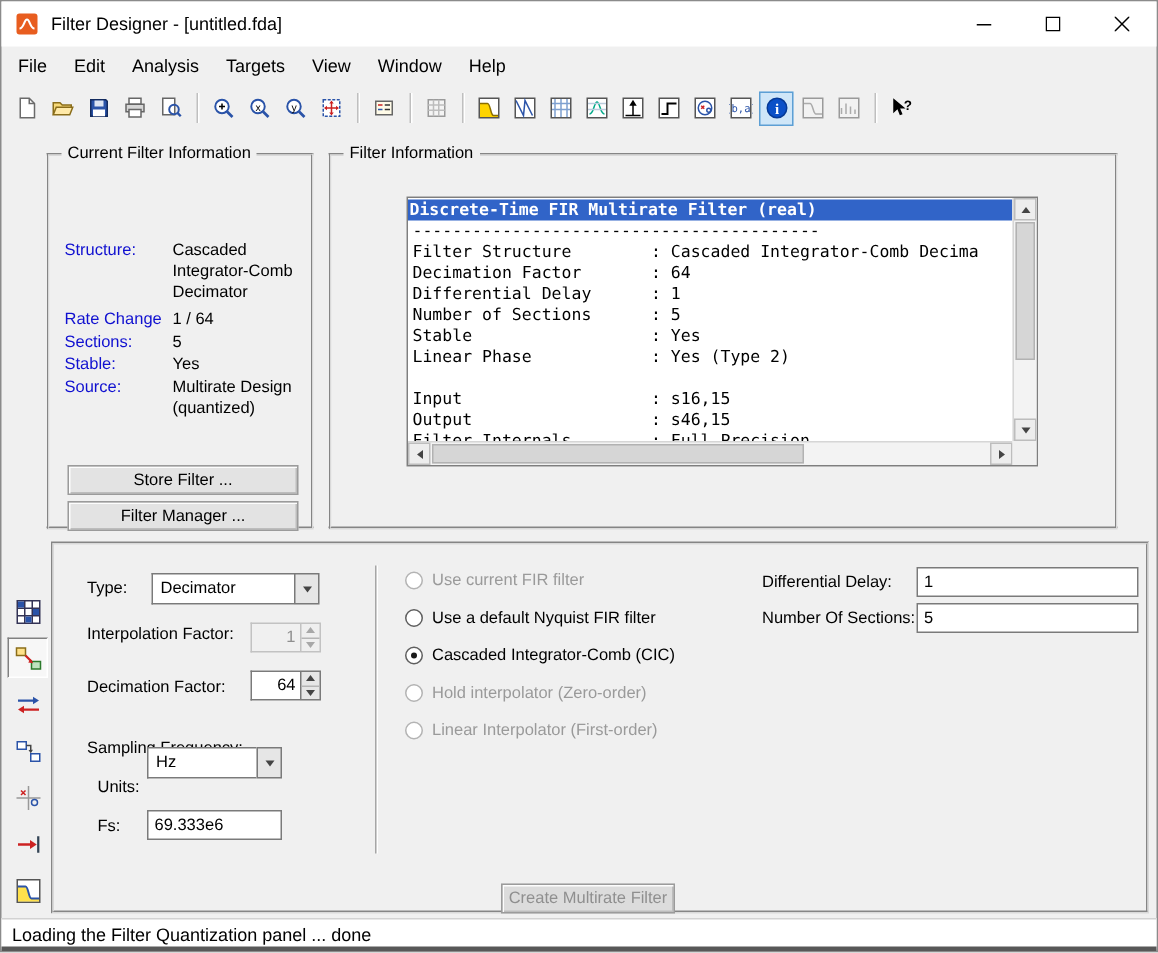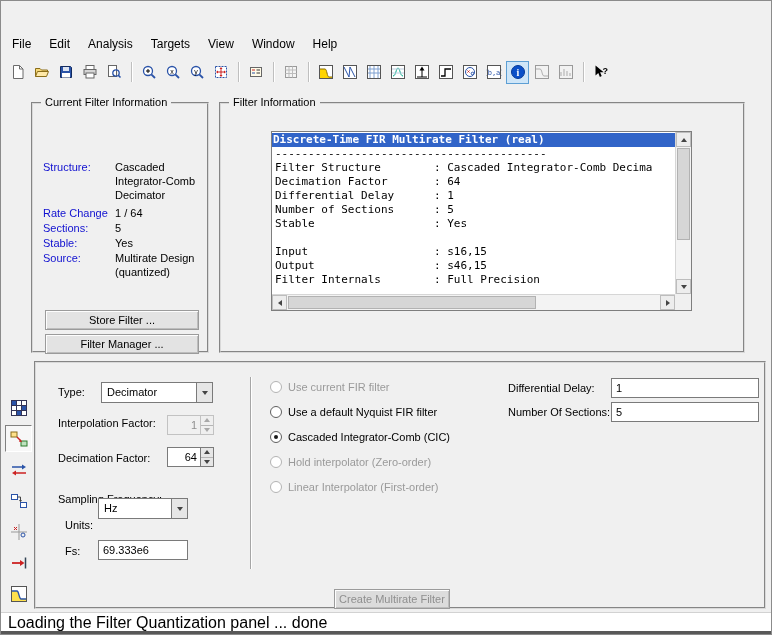--- a/index.html
+++ b/index.html
@@ -80,28 +80,53 @@
   .radio-circle.sel::after { content:""; position:absolute; inset:3px; border-radius:50%; background:#1a1a1a; }
   .radio-row.disabled .radio-circle { border-color:#b3b3b3; }
   .radio-row.disabled .radio-lbl { color:#9a9a9a; }
   .radio-lbl { white-space:nowrap; }
 
   
   .side-btn { position:absolute; left:4px; width:27px; height:27px; display:flex; align-items:center; justify-content:center; border:1px solid transparent; }
   .side-btn.active { background:#f7f7f7; border-style:solid; border-color:#808080 #ffffff #ffffff #808080; }
 
   
-  .statusbar { position:absolute; left:0; right:0; top:611px; height:21px; background:#fff; border-top:1px solid #d2d2d2; display:flex; align-items:center; padding-left:7px; font-size:16px; }
+  .statusbar { position:absolute; left:0; right:0; top:611px; height:21px; background:#fff; border-top:1px solid #d2d2d2; display:flex; align-items:center; padding-left:7px; font-size:12px; }
   .bottom-edge { position:absolute; left:0; right:0; bottom:0; height:3px; background:#585858; }
 </style>
 </head>
 <body>
 
 <div class="window">
 
+  <div class="titlebar">
+    <svg class="app-icon" width="16" height="16">
+      <rect x="1" y="1" width="14" height="14" rx="2" fill="#e85d1f"></rect>
+      <path d="M3 11c3 0 3-6 5-6s2 6 5 6" stroke="#fff" fill="none" stroke-width="1.4"></path>
+    </svg>
+    <span class="title-text">Filter Designer -  [untitled.fda]</span>
+    <div class="win-controls">
+      <div class="win-btn">
+          <svg width="10" height="10">
+            <line x1="0" y1="5.5" x2="10" y2="5.5" stroke="#000"></line>
+          </svg>
+        </div>
+      <div class="win-btn">
+          <svg width="10" height="10">
+            <rect x="0.5" y="0.5" width="9" height="9" fill="none" stroke="#000"></rect>
+          </svg>
+        </div>
+      <div class="win-btn">
+          <svg width="10" height="10">
+            <line x1="0" y1="0" x2="10" y2="10" stroke="#000"></line>
+            <line x1="10" y1="0" x2="0" y2="10" stroke="#000"></line>
+          </svg>
+        </div>
+    </div>
+  </div>
 
   <div class="menubar">
     <span class="menu-item">File</span>
     <span class="menu-item">Edit</span>
     <span class="menu-item">Analysis</span>
     <span class="menu-item">Targets</span>
     <span class="menu-item">View</span>
     <span class="menu-item">Window</span>
     <span class="menu-item">Help</span>
   </div>
@@ -292,20 +317,21 @@
     <span class="gb-title">Filter Information</span>
     <div class="fi-panel">
       <div class="fi-content">
         <div class="fl fl-sel">Discrete-Time FIR Multirate Filter (real)</div>
         <div class="fl">-----------------------------------------</div>
         <div class="fl">Filter Structure        : Cascaded Integrator-Comb Decima</div>
         <div class="fl">Decimation Factor       : 64</div>
         <div class="fl">Differential Delay      : 1</div>
         <div class="fl">Number of Sections      : 5</div>
         <div class="fl">Stable                  : Yes</div>
+        <div class="fl">Linear Phase            : Yes (Type 2)</div>
         <div class="fl"></div>
         <div class="fl">Input                   : s16,15</div>
         <div class="fl">Output                  : s46,15</div>
         <div class="fl">Filter Internals        : Full Precision</div>
       </div>
       <div class="vsb">
         <div class="sb-btn sb-up">
             <span class="tri-up"></span>
           </div>
         <div class="vsb-thumb"></div>

